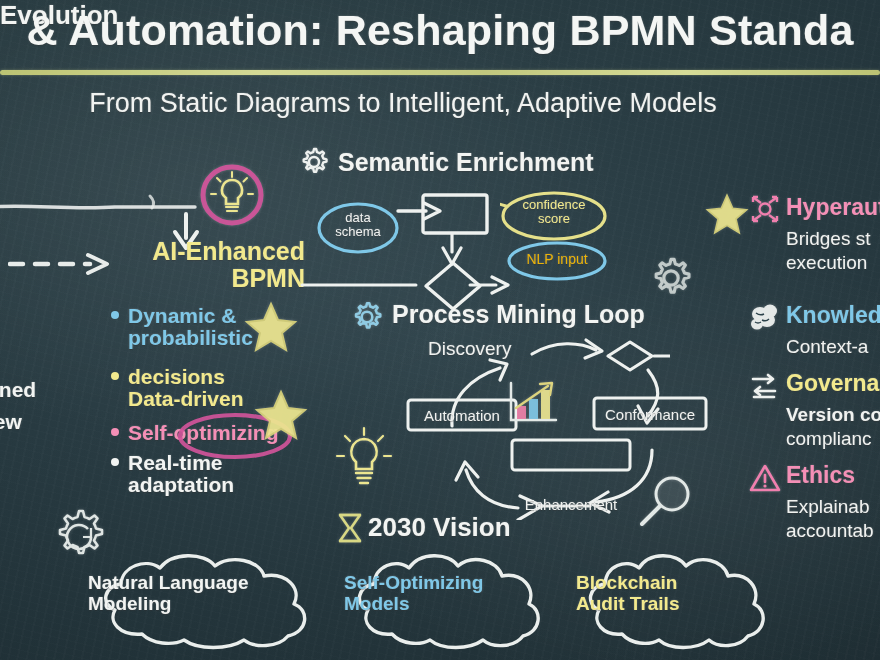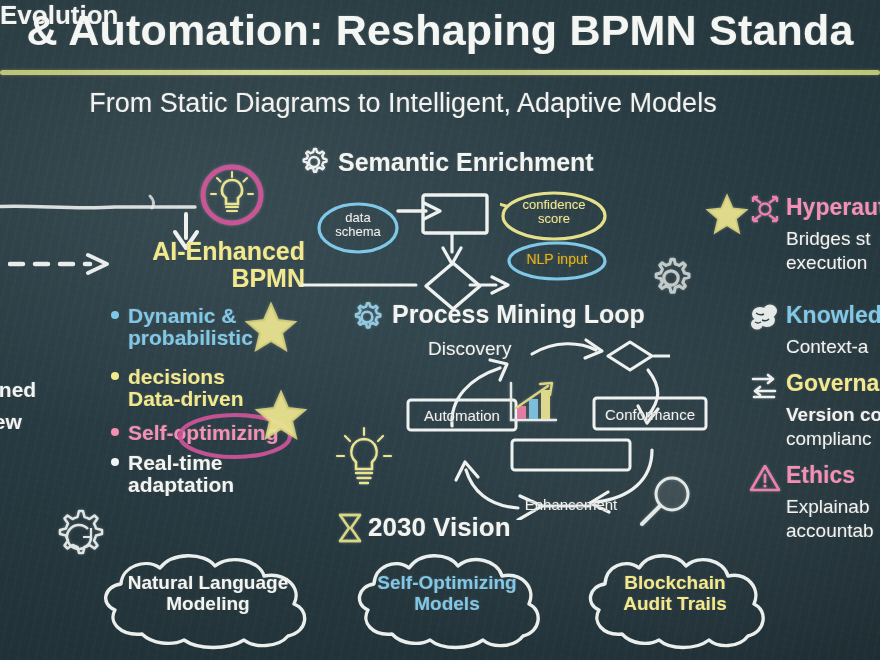--- a/index.html
+++ b/index.html
@@ -66,21 +66,21 @@
   
   .node-text{position:absolute;text-align:center;font-size:13px;line-height:1.1;}
   .proc-box{position:absolute;display:flex;align-items:center;justify-content:center;
             font-size:15px;color:#f0f2f0;white-space:nowrap;}
 
   
   .r-head{position:absolute;font-size:23px;font-weight:bold;white-space:nowrap;}
   .r-sub{position:absolute;font-size:19px;color:#f0f2f0;line-height:1.12;white-space:nowrap;}
 
   
-  .cloud-text{position:absolute;width:100%;text-align:center;font-size:19px;font-weight:bold;line-height:1.12;}
+  .cloud-text{position:absolute;width:100%;text-align:left;font-size:19px;font-weight:bold;line-height:1.12;}
   #vision-head{position:absolute;left:368px;top:512px;font-size:26px;font-weight:bold;color:#f2f4f2;text-align:center;}
 </style>
 </head>
 <body>
 
 <div class="board"></div>
 
 <div class="layer">
 
   <div id="title" class="chalk">&amp; Automation: Reshaping BPMN Standa</div>

